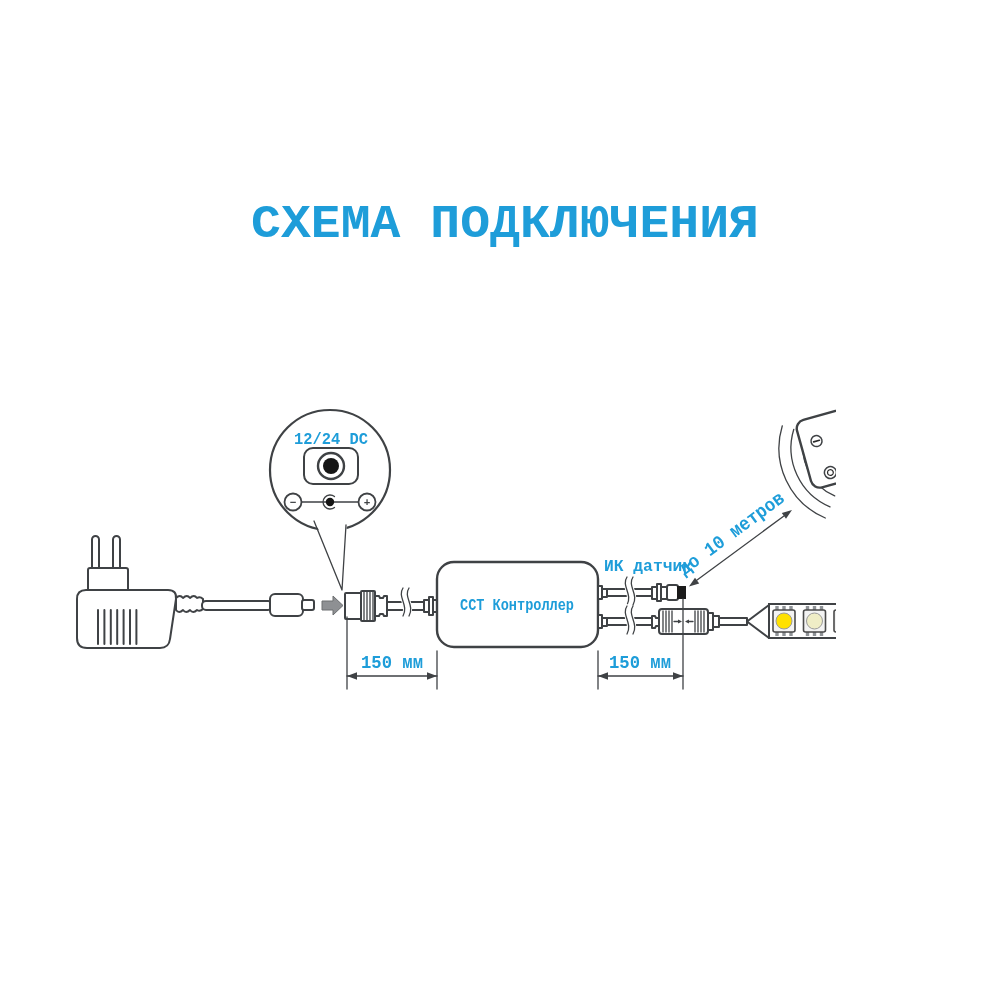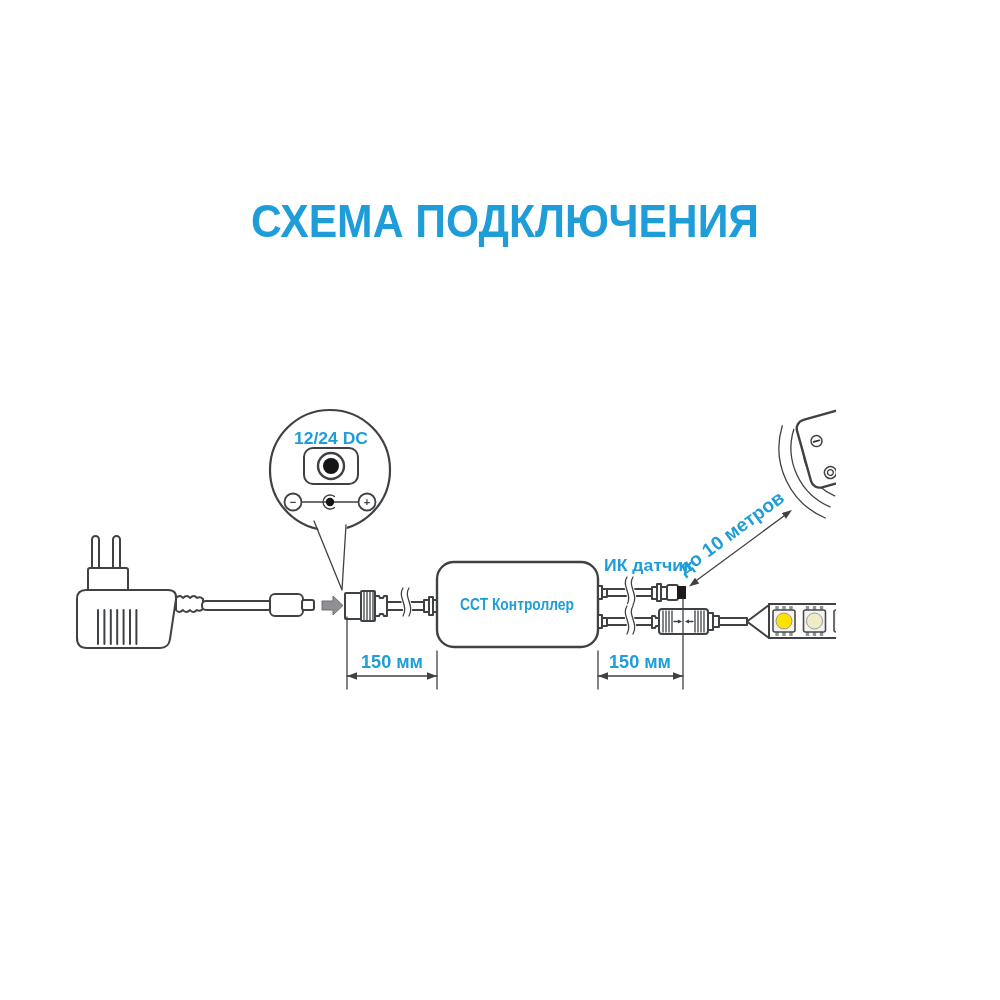--- a/index.html
+++ b/index.html
@@ -1,17 +1,17 @@
 <!DOCTYPE html>
 <html><head>
 <meta charset="utf-8">
 <style>
   html,body{margin:0;padding:0;background:#fff;}
   .stage{position:relative;width:836px;height:1000px;background:#fff;overflow:hidden;
-         font-family:Liberation Sans, sans-serif;}
+         font-family:Liberation Mono, monospace;}
   svg{position:absolute;left:0;top:0;}
   .ln{fill:none;stroke:#3f4245;stroke-width:2;stroke-linecap:round;stroke-linejoin:round;}
   .lnthin{fill:none;stroke:#3f4245;stroke-width:1.3;stroke-linecap:round;}
   .wh{fill:#ffffff;}
 </style>
 </head>
 <body>
 
 <div class="stage">
 <svg width="1000" height="1000" viewBox="0 0 1000 1000">

